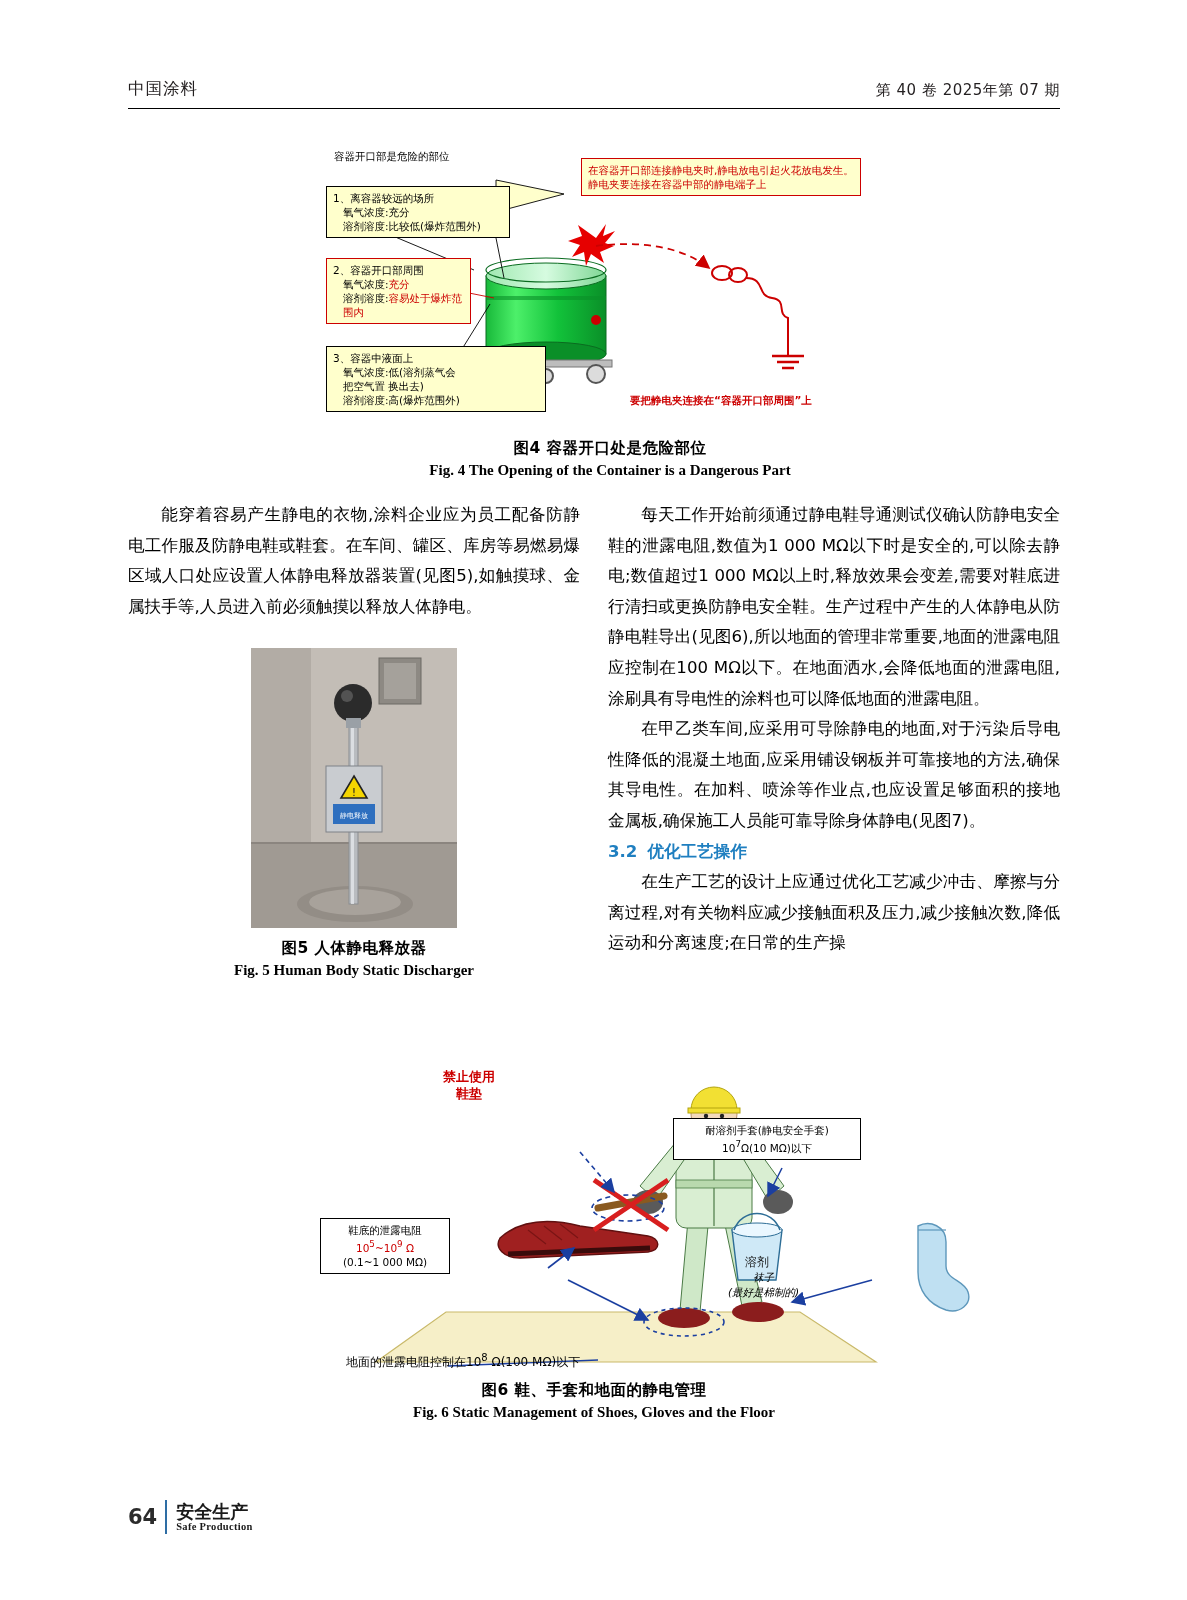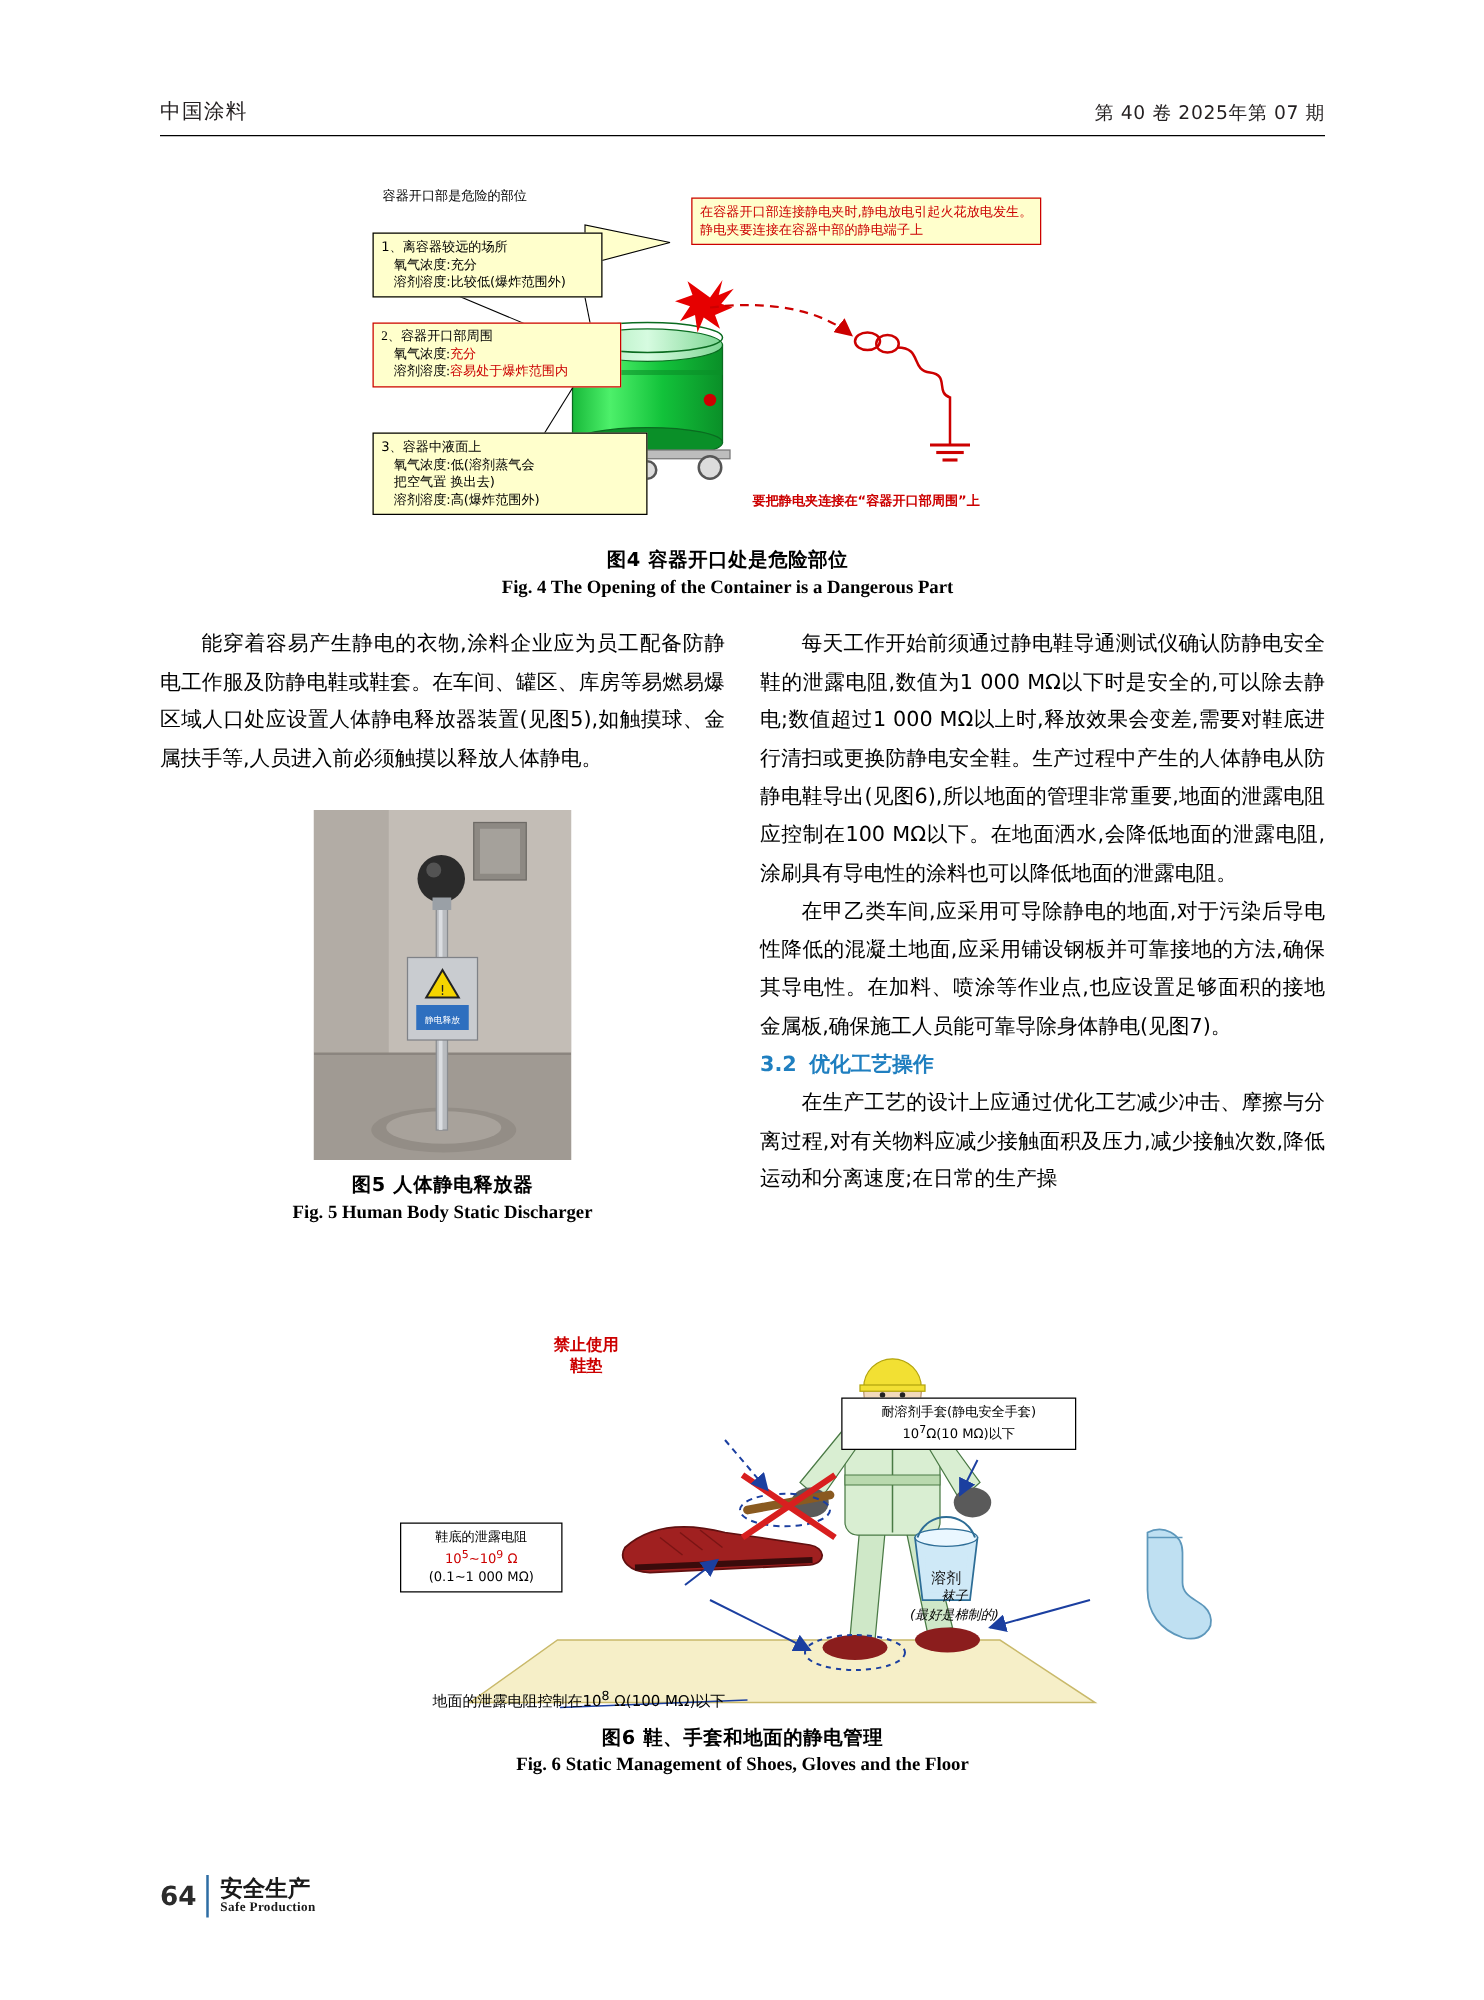--- a/index.html
+++ b/index.html
@@ -49,21 +49,21 @@
     left: 128px;
     top: 108px;
     width: 932px;
     height: 1px;
     background: #000;
   }
 
   
   .fig4-wrap {
     position: absolute;
-    left: 116px;
+    left: 144px;
     top: 128px;
     width: 932px;
     height: 360px;
   }
   .fig4-canvas {
     position: absolute;
     left: 0; top: 0;
     width: 932px; height: 310px;
   }
   .cap {
@@ -276,21 +276,21 @@
     <div class="callout red" style="left:437px; top:30px; width:280px;">
       <span class="red-t">在容器开口部连接静电夹时,静电放电引起火花放电发生。静电夹要连接在容器中部的静电端子上</span>
     </div>
 
     <div class="callout" style="left:182px; top:58px; width:184px;">
       <div>1、离容器较远的场所</div>
       <div style="padding-left:10px;">氧气浓度:充分</div>
       <div style="padding-left:10px;">溶剂溶度:比较低(爆炸范围外)</div>
     </div>
 
-    <div class="callout red" style="left:182px; top:130px; width:199px;font-family:Liberation Serif, serif;">
+    <div class="callout red" style="left:182px; top:130px; width:145px;">
       <div>2、容器开口部周围</div>
       <div style="padding-left:10px;">
         <span>氧气浓度:</span><span class="red-t">充分</span>
       </div>
       <div style="padding-left:10px;">
         <span>溶剂溶度:</span><span class="red-t">容易处于爆炸范围内</span>
       </div>
     </div>
 
     <div class="callout" style="left:182px; top:218px; width:220px;">

